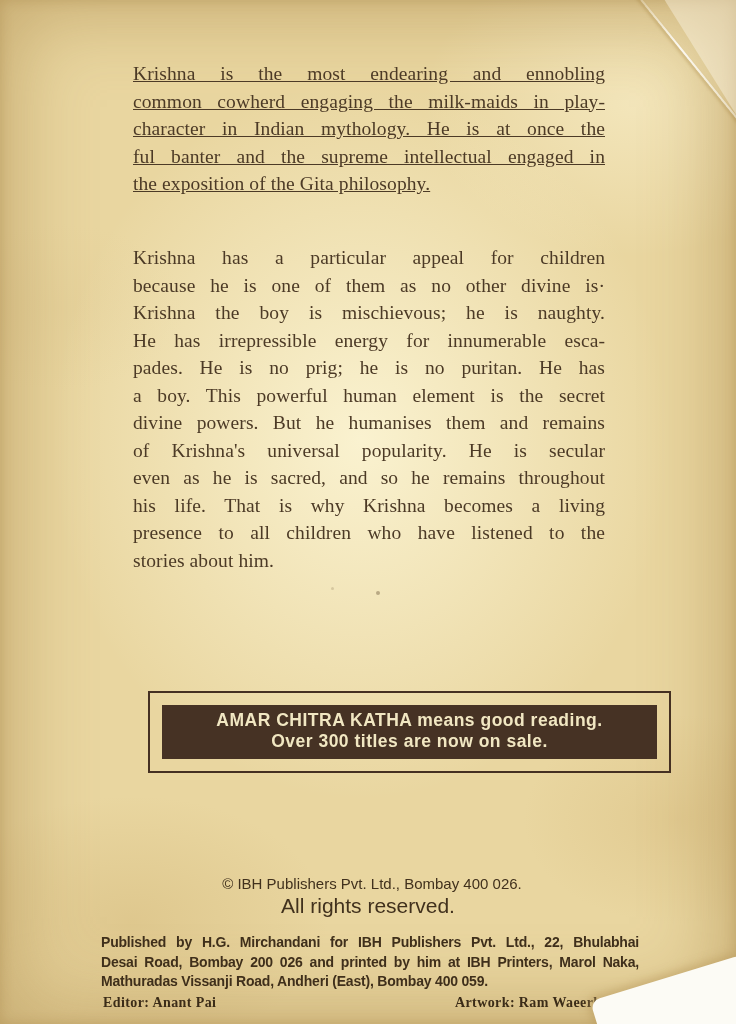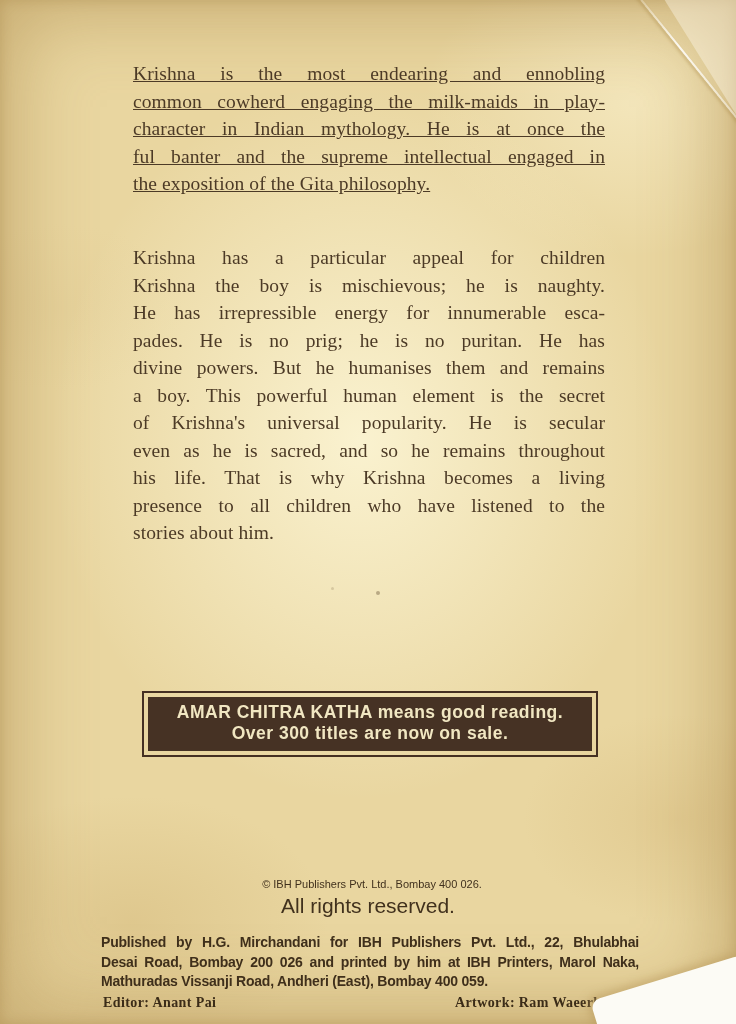--- a/index.html
+++ b/index.html
@@ -32,38 +32,38 @@
     color:#4c3a26; letter-spacing:0.1px;
   }
   .para1 { top:60px;text-decoration:underline; }
   .para2 { top:216px;margin-top:28px; }
 
   .smudge { position:absolute; border-radius:50%; background:rgba(92,72,42,0.38); }
   .smudge.s1 { left:331px; top:587px; width:3px; height:3px; opacity:0.5; }
   .smudge.s2 { left:376px; top:591px; width:4px; height:4px; }
 
   .banner {
-    position:absolute; left:142px; top:691px; width:456px;
-    border:2px solid #453022; padding:4px;
+    position:absolute; left:148px; top:691px; width:523px;
+    border:2px solid #453022; padding:12px;
     box-sizing:border-box;
   }
   .banner-inner {
     background:#463224; color:#f1e7c2;
     text-align:center; padding:5px 6px 7px 6px;
     font-family:"Liberation Sans", sans-serif; font-weight:bold;
   }
   .banner-line1 { font-size:17.5px; line-height:21px; letter-spacing:0.5px; }
   .banner-line2 { font-size:17.5px; line-height:21px; letter-spacing:0.5px; }
 
   .copyright {
     position:absolute; left:0; right:0; top:873px;
     text-align:center; color:#41311d;
     font-family:"Liberation Sans", sans-serif;
   }
-  .copy1 { font-size:11px; line-height:22px;margin-left:8px; }
+  .copy1 { font-size:15px; line-height:22px;margin-left:8px; }
   .copy2 { font-size:21px; line-height:21px; }
 
   .imprint {
     position:absolute; left:101px; top:933px; width:538px;
     font-family:"Liberation Sans", sans-serif;
     font-size:14px; line-height:19.5px; letter-spacing:-0.2px;
     color:#3f2f1b;
     font-weight:bold;
   }
 
@@ -104,25 +104,26 @@
   <div class="para1 lines-block">
       <div class="tline">Krishna is the most endearing and ennobling</div>
       <div class="tline">common cowherd engaging the milk-maids in play-</div>
       <div class="tline">character in Indian mythology. He is at once the</div>
       <div class="tline">ful banter and the supreme intellectual engaged in</div>
       <div class="tline">the exposition of the Gita philosophy.</div>
     </div>
 
   <div class="para2 lines-block">
       <div class="tline">Krishna has a particular appeal for children</div>
+      <div class="tline">because he is one of them as no other divine is·</div>
       <div class="tline">Krishna the boy is mischievous; he is naughty.</div>
       <div class="tline">He has irrepressible energy for innumerable esca-</div>
       <div class="tline">pades. He is no prig; he is no puritan. He has</div>
+      <div class="tline">a boy. This powerful human element is the secret</div>
       <div class="tline">divine powers. But he humanises them and remains</div>
-      <div class="tline">a boy. This powerful human element is the secret</div>
       <div class="tline">of Krishna's universal popularity. He is secular</div>
       <div class="tline">even as he is sacred, and so he remains throughout</div>
       <div class="tline">his life. That is why Krishna becomes a living</div>
       <div class="tline">presence to all children who have listened to the</div>
       <div class="tline">stories about him.</div>
     </div>
 
   <div class="smudge s1"></div>
   <div class="smudge s2"></div>
 

